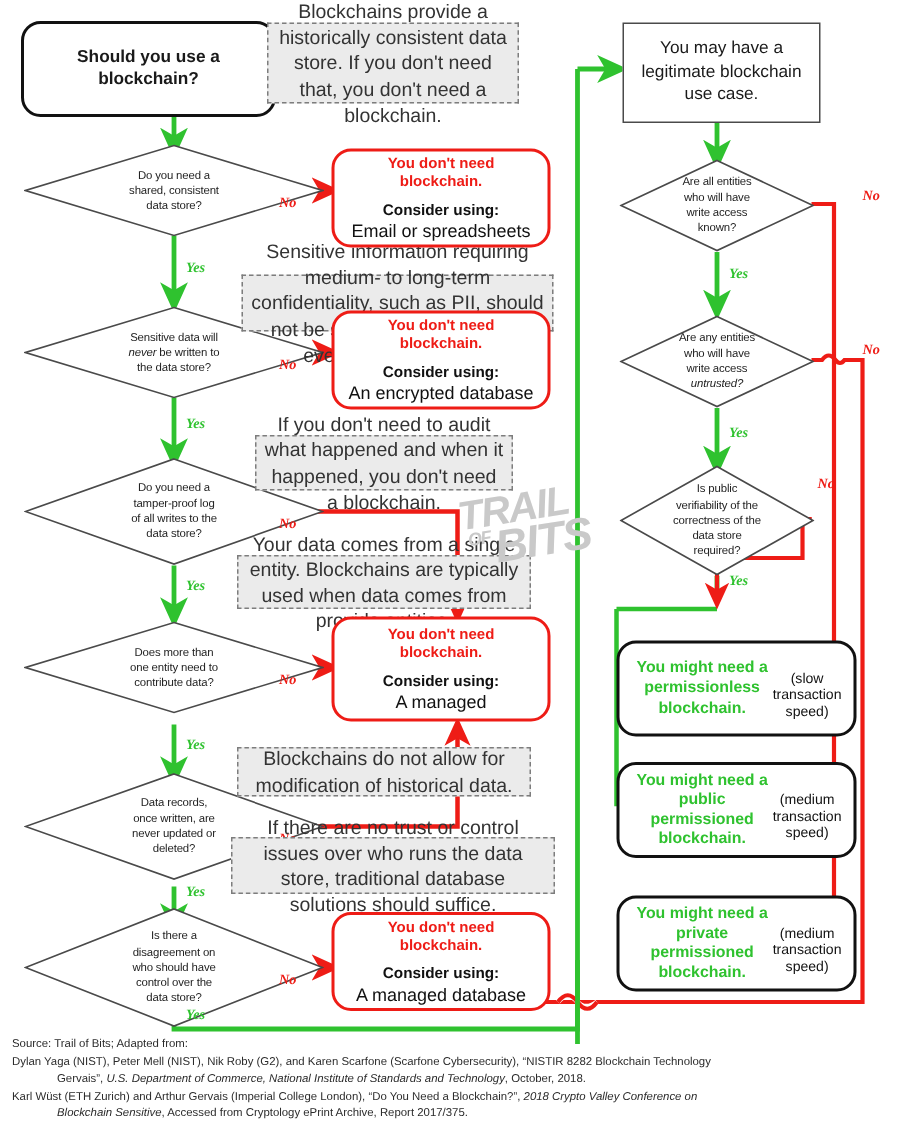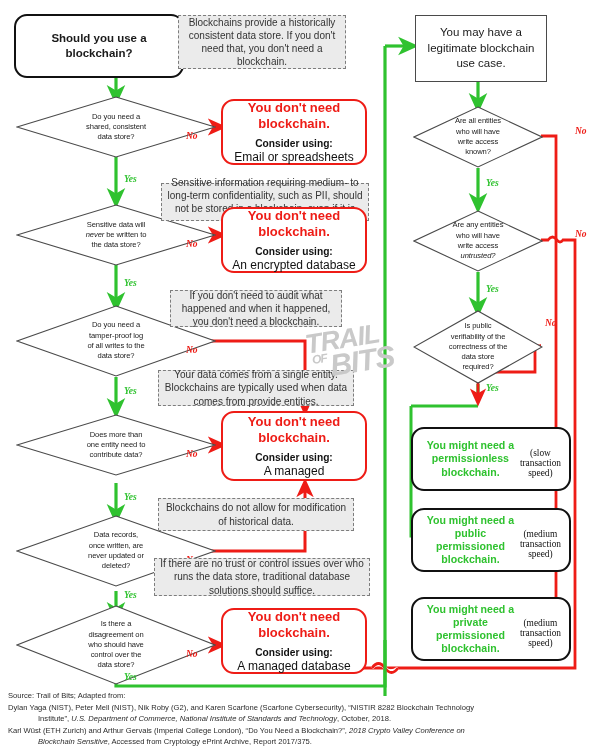--- a/index.html
+++ b/index.html
@@ -33,41 +33,41 @@
     position:absolute; left:18%; top:0; width:64%; height:100%;
     display:flex; align-items:center; justify-content:center; text-align:center;
     font-size:7.6px; line-height:1.36; color:#222; letter-spacing:-0.1px;
   }
   .diamond .dtext i { font-style:italic; }
 
   
   .note {
     border:1px dashed #7d7d7d; background:#ebebeb; color:#333;
     display:flex; align-items:center; justify-content:center; text-align:center;
-    font-size:10px; line-height:1.32; padding:3px 5px;
+    font-size:13px; line-height:1.32; padding:3px 5px;
   }
 
   
   .redcard {
     border:2.4px solid #ee1c16; border-radius:13px; background:#fff;
     display:flex; flex-direction:column; align-items:center; justify-content:center;
     text-align:center; padding:5px 8px;
   }
-  .redcard .rc-head { color:#ee1c16; font-weight:bold; font-size:13px; line-height:1.2; }
+  .redcard .rc-head { color:#ee1c16; font-weight:bold; font-size:10px; line-height:1.2; }
   .redcard .rc-sub  { color:#111; font-weight:bold; font-size:10.2px; margin-top:7px; }
   .redcard .rc-body { color:#111; font-size:12px; margin-top:1px; }
 
   
   .greencard {
     border:2.2px solid #111; border-radius:13px; background:#fff;
     display:flex; align-items:center; justify-content:center;
     text-align:center; padding:5px 8px;
   }
   .greencard .gc-head { color:#2fc22f; font-weight:bold; font-size:10.6px; line-height:1.24; }
-  .greencard .gc-sub  { color:#111; font-size:9.4px; margin-top:7px;font-family:Liberation Serif, serif; }
+  .greencard .gc-sub  { color:#111; font-size:9.4px; margin-top:7px; }
 
   
   .elabel {
     position:absolute; font-style:italic; font-weight:bold; font-size:9.5px;
     font-family:"Liberation Serif","DejaVu Serif",serif;
   }
   .elabel.yes { color:#2fc22f; }
   .elabel.no  { color:#ee1c16; }
 
   
@@ -326,18 +326,18 @@
   </div>
 
   <div class="node greencard" style="left:411px; top:597px; width:160px; height:64px;justify-content:space-between;">
     <div class="gc-head">You might need a private permissioned blockchain.</div>
     <div class="gc-sub">(medium transaction speed)</div>
   </div>
 
   <div class="footer">
     <div class="ln">Source: Trail of Bits; Adapted from:</div>
     <div class="ln">Dylan Yaga (NIST), Peter Mell (NIST), Nik Roby (G2), and Karen Scarfone (Scarfone Cybersecurity), “NISTIR 8282 Blockchain Technology</div>
-    <div class="ln ind"><span>Institute”, </span><i>U.S. Department of Commerce, National Institute of Standards and Technology</i><span>, October, 2018.</span></div>
+    <div class="ln ind"><span>Gervais”, </span><i>U.S. Department of Commerce, National Institute of Standards and Technology</i><span>, October, 2018.</span></div>
     <div class="ln"><span>Karl Wüst (ETH Zurich) and Arthur Gervais (Imperial College London), “Do You Need a Blockchain?”, </span><i>2018 Crypto Valley Conference on</i></div>
     <div class="ln ind"><i>Blockchain Sensitive</i><span>, Accessed from Cryptology ePrint Archive, Report 2017/375.</span></div>
   </div>
 
 </div>
 
 </body></html>

